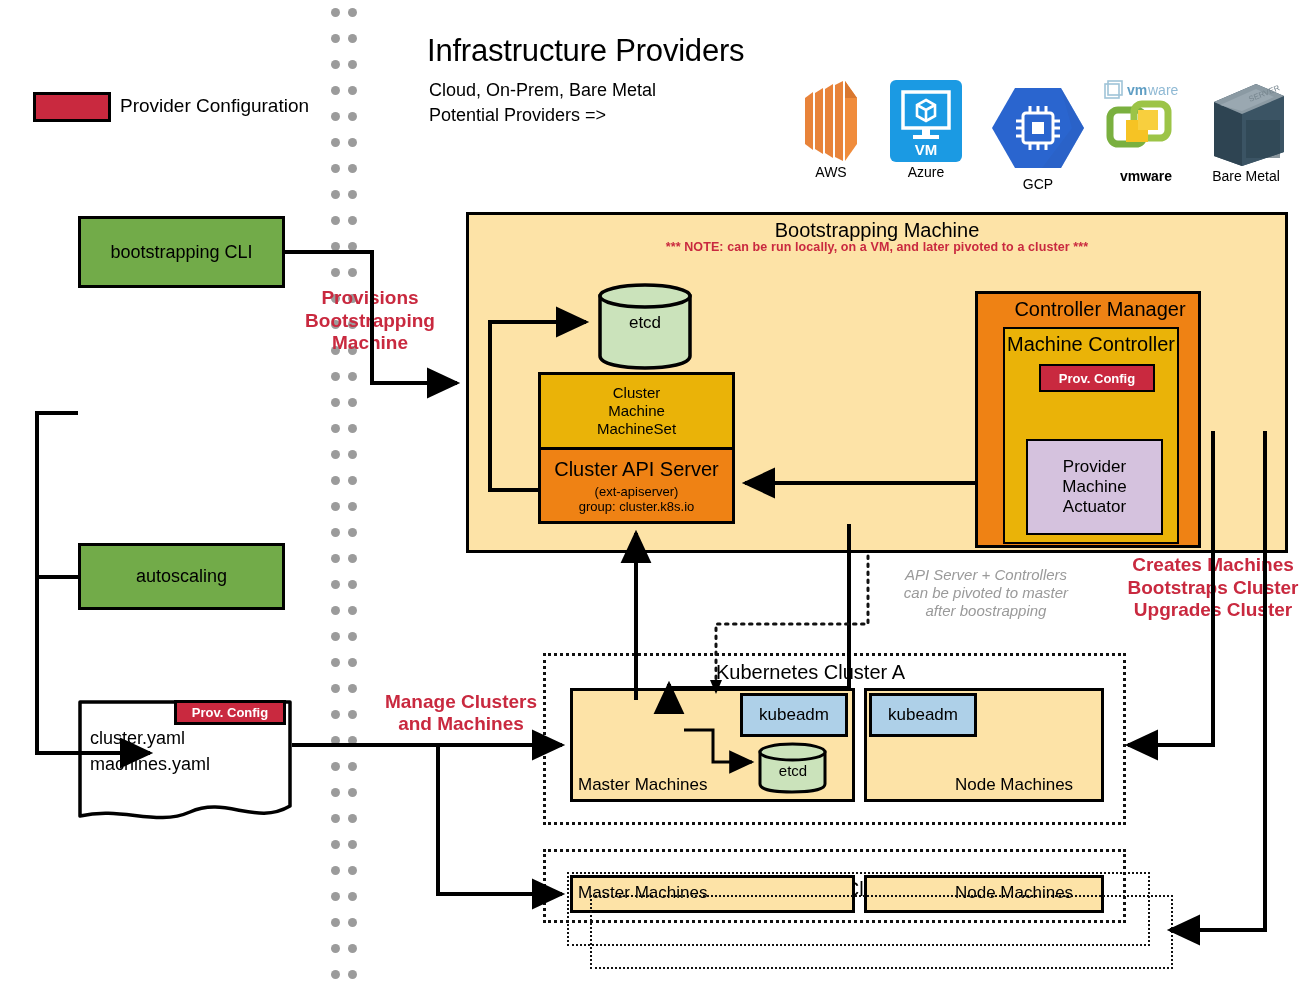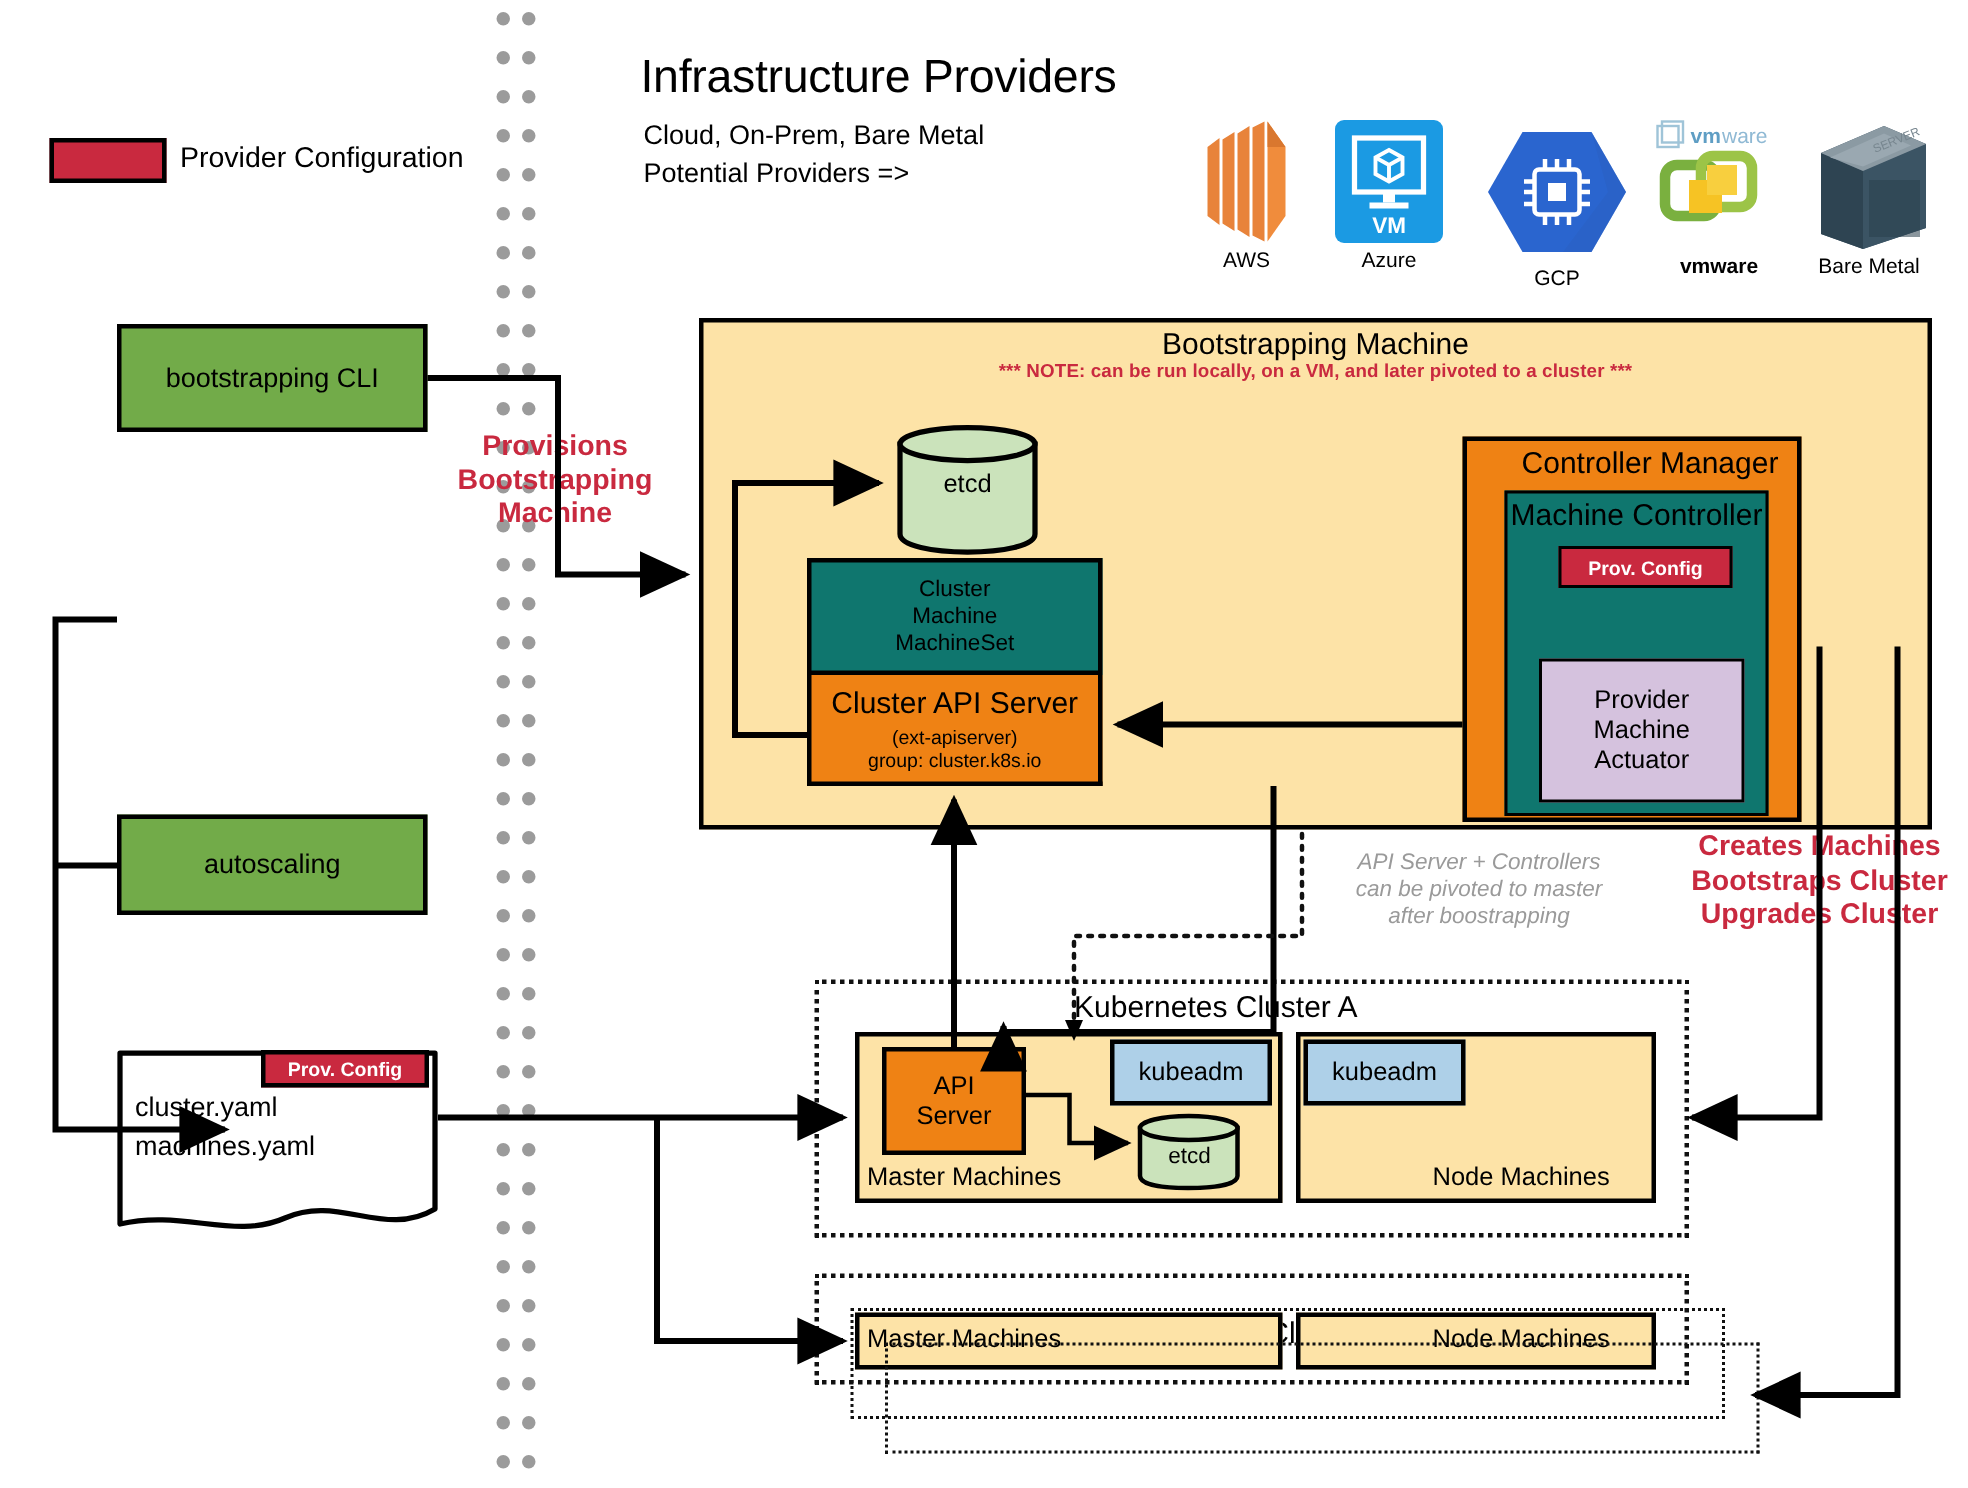--- a/index.html
+++ b/index.html
@@ -5,21 +5,21 @@
   html,body{margin:0;padding:0;background:#ffffff;}
   body{width:1312px;height:992px;font-family:"Liberation Sans",sans-serif;color:#000;}
   #stage{position:relative;width:1312px;height:992px;overflow:hidden;background:#fff;}
   .abs{position:absolute;box-sizing:border-box;}
   .ctr{display:flex;align-items:center;justify-content:center;text-align:center;}
 
   
   .box{border:3px solid #000;}
   .green{background:#72ab49;}
   .yellow{background:#fde3a7;}
-  .orange{background:#0f766e;}
+  .orange{background:#eab308;}
   .orange-d{background:#ef8214;}
   .purple{background:#d5c2de;}
   .blue{background:#aed0e8;}
   .red{background:#c9293f;}
 
   .dotted-box{border:3px dotted #111;background:transparent;}
 
   
   .t-title{font-size:31px;letter-spacing:-.2px;}
   .t-sub{font-size:18px;line-height:25px;}
@@ -256,24 +256,20 @@
         <span class="t-17">Machine</span>
         <span class="t-17">Actuator</span>
       </div>
     </div>
   </div>
 
   <div class="abs dotted-box" style="left:543px;top:653px;width:583px;height:172px;"></div>
   <div class="abs t-20" style="left:716px;top:661px;">Kubernetes Cluster A</div>
 
   <div class="abs box yellow" style="left:570px;top:688px;width:285px;height:114px;"></div>
-  <div class="abs box orange-d stack" style="left:588px;top:698px;width:96px;height:72px;">
-    <span class="t-17">API</span>
-    <span class="t-17">Server</span>
-  </div>
   <div class="abs box blue ctr t-17" style="left:740px;top:693px;width:108px;height:44px;">kubeadm</div>
   <div class="abs" style="left:757px;top:742px;width:72px;height:52px;">
     <svg width="72" height="52" viewBox="0 0 72 52">
       <path d="M3,10 V42 C3,48 19,50 35,50 C51,50 68,48 68,42 V10 Z" fill="#cbe3bb" stroke="#000" stroke-width="3"></path>
       <ellipse cx="35.5" cy="10" rx="32.5" ry="8" fill="#cbe3bb" stroke="#000" stroke-width="3"></ellipse>
     </svg>
     <div class="abs t-15 ctr" style="left:0;top:18px;width:72px;height:20px;">etcd</div>
   </div>
   <div class="abs t-17" style="left:578px;top:775px;">Master Machines</div>
 
@@ -290,20 +286,24 @@
 
   <div class="abs dotted-box" style="left:567px;top:872px;width:583px;height:74px;border-width:2.5px;"></div>
   <div class="abs dotted-box" style="left:590px;top:895px;width:583px;height:74px;border-width:2.5px;"></div>
 
   <div class="abs t-red-anno stack" style="left:292px;top:286px;width:156px;height:70px;">
     <span>Provisions</span>
     <span>Bootstrapping</span>
     <span>Machine</span>
   </div>
 
+  <div class="abs t-red-anno stack" style="left:373px;top:689px;width:176px;height:48px;">
+    <span>Manage Clusters</span>
+    <span>and Machines</span>
+  </div>
 
   <div class="abs t-red-anno stack" style="left:1120px;top:552px;width:186px;height:72px;">
     <span>Creates Machines</span>
     <span>Bootstraps Cluster</span>
     <span>Upgrades Cluster</span>
   </div>
 
   <div class="abs t-gray-anno stack" style="left:880px;top:560px;width:212px;height:66px;">
     <span>API Server + Controllers</span>
     <span>can be pivoted to master</span>

